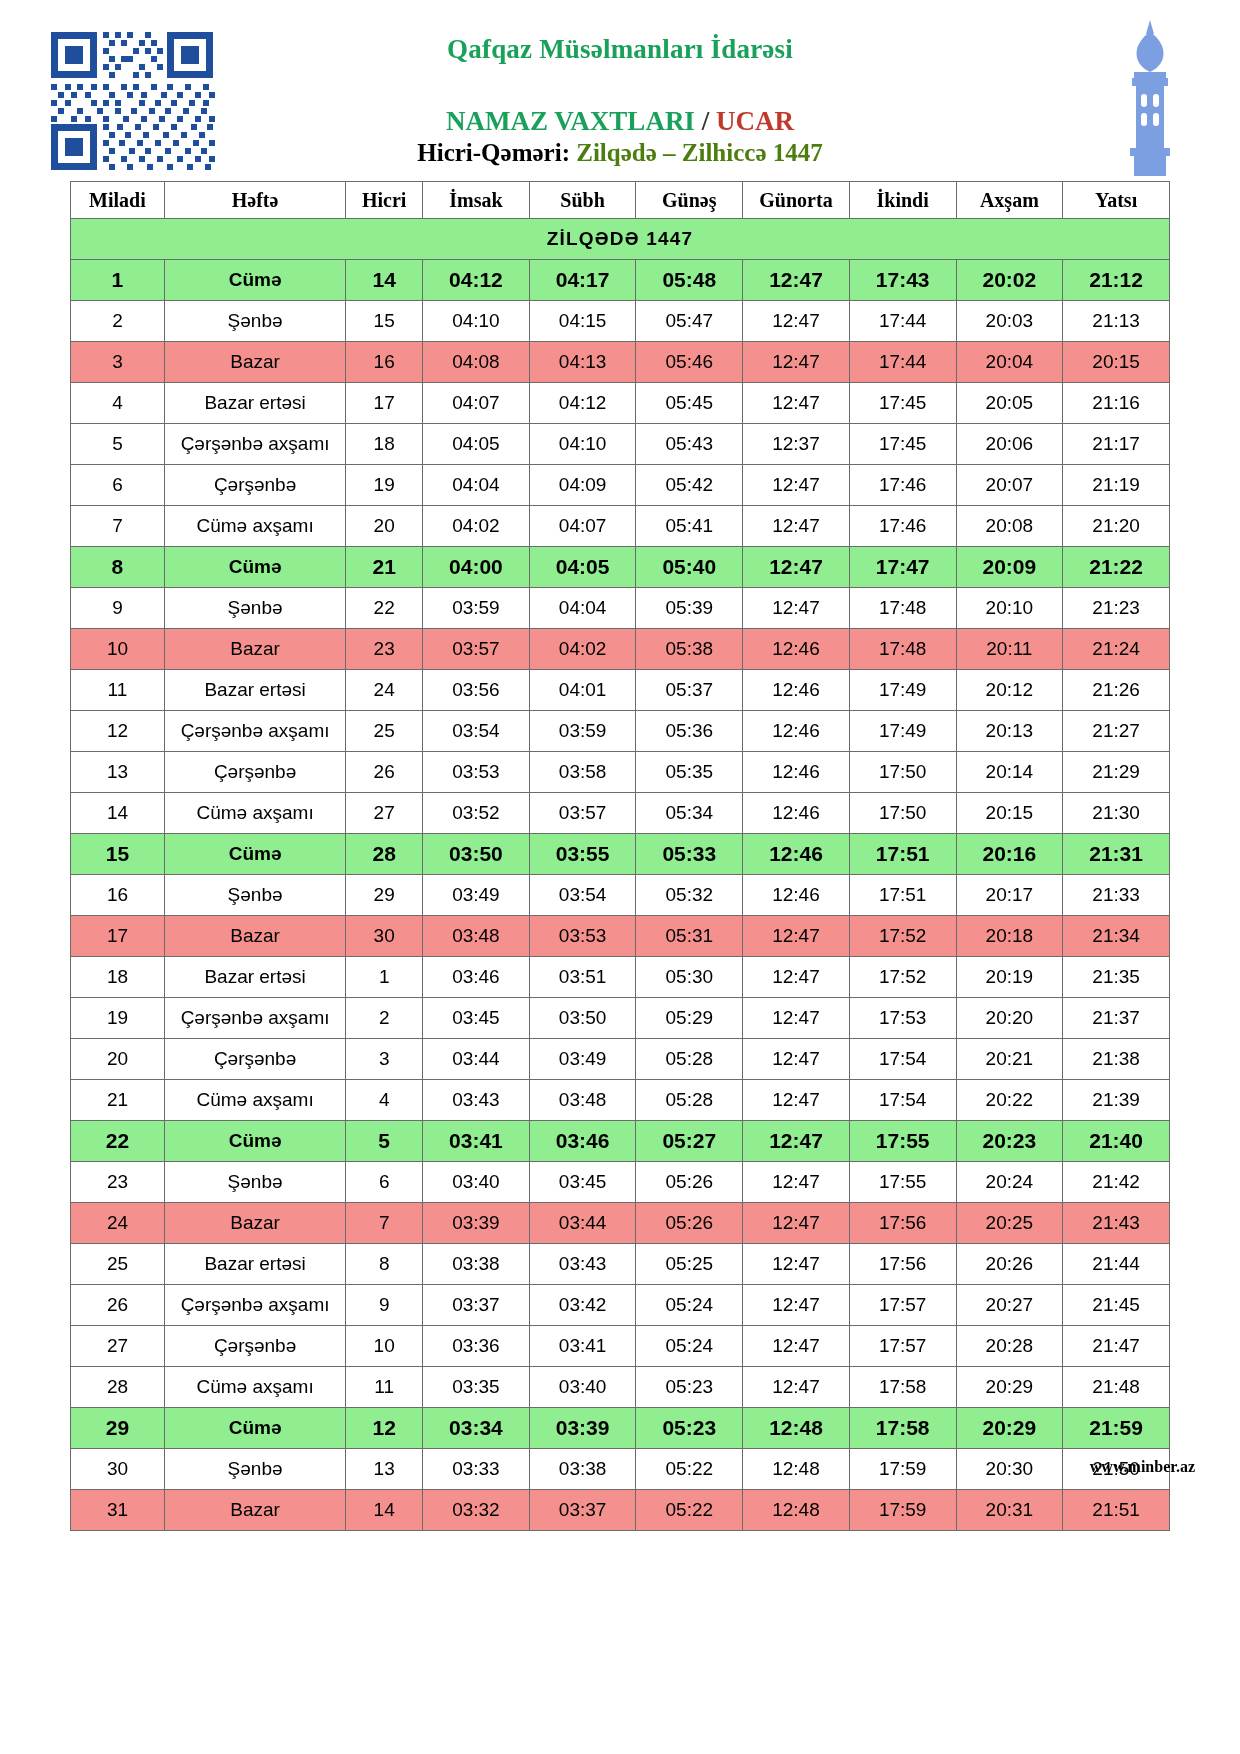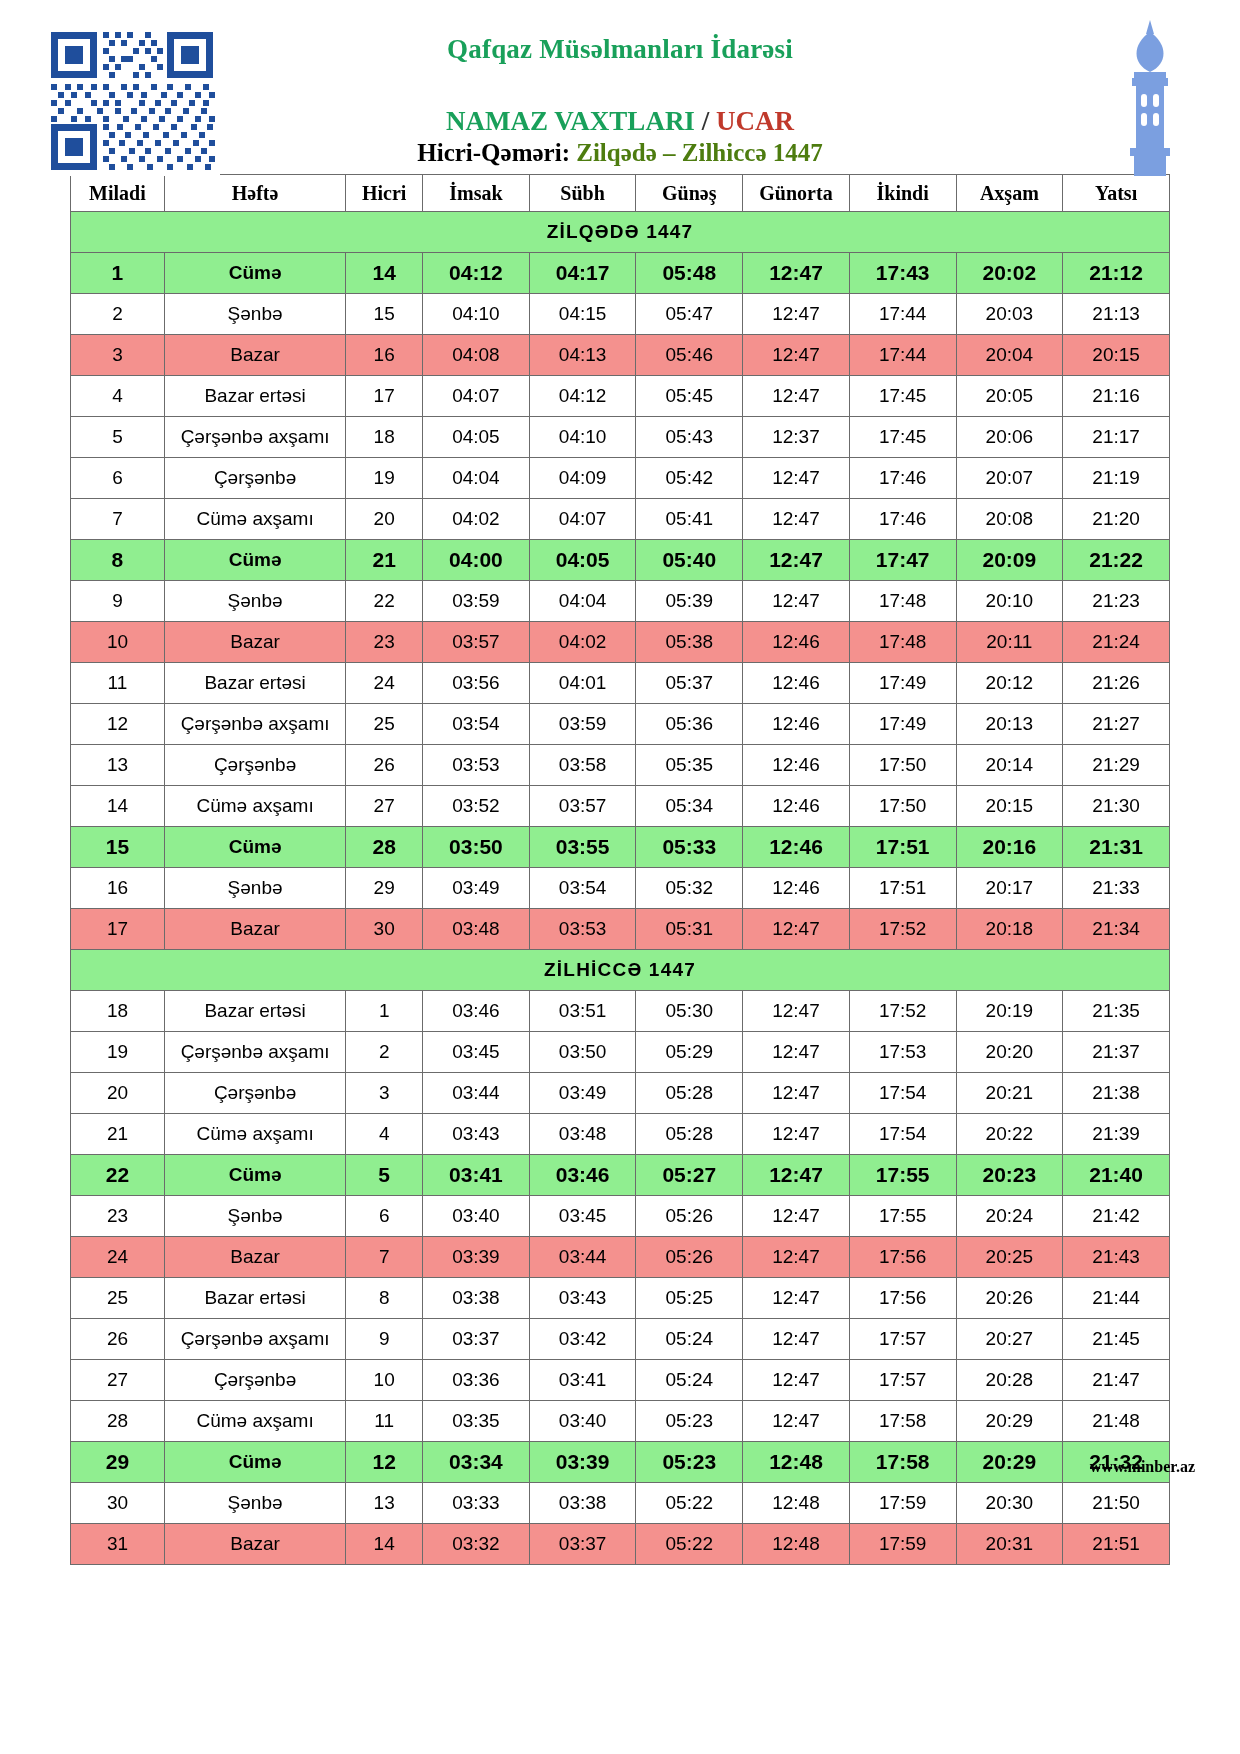--- a/index.html
+++ b/index.html
@@ -78,21 +78,21 @@
     right: 10px;
     top: 0px;
     width: 80px;
     height: 160px;
   }
 
   
   table.times {
     border-collapse: collapse;
     width: 1100px;
-    margin: 4px auto 0 auto;
+    margin: 11px auto 0 auto;
     table-layout: fixed;
   }
   table.times th, table.times td {
     border: 1px solid #6b6b6b;
     text-align: center;
     font-size: 19px;
     height: 40px;
     padding: 0;
     font-family: "Liberation Sans", sans-serif;
   }
@@ -546,23 +546,20 @@
           <td class="wd small">Bazar</td>
           <td>30</td>
           <td>03:48</td>
           <td>03:53</td>
           <td>05:31</td>
           <td>12:47</td>
           <td>17:52</td>
           <td>20:18</td>
           <td>21:34</td>
         </tr>
-        <tr class="monthband">
-          <td colspan="10">ZİLHİCCƏ 1447</td>
-        </tr>
         <tr class="plain">
           <td>18</td>
           <td class="wd small">Bazar ertəsi</td>
           <td>1</td>
           <td>03:46</td>
           <td>03:51</td>
           <td>05:30</td>
           <td>12:47</td>
           <td>17:52</td>
           <td>20:19</td>
@@ -691,21 +688,21 @@
         <tr class="green">
           <td>29</td>
           <td class="wd small">Cümə</td>
           <td>12</td>
           <td>03:34</td>
           <td>03:39</td>
           <td>05:23</td>
           <td>12:48</td>
           <td>17:58</td>
           <td>20:29</td>
-          <td>21:32</td>
+          <td>21:59</td>
         </tr>
         <tr class="plain">
           <td>30</td>
           <td class="wd small">Şənbə</td>
           <td>13</td>
           <td>03:33</td>
           <td>03:38</td>
           <td>05:22</td>
           <td>12:48</td>
           <td>17:59</td>

